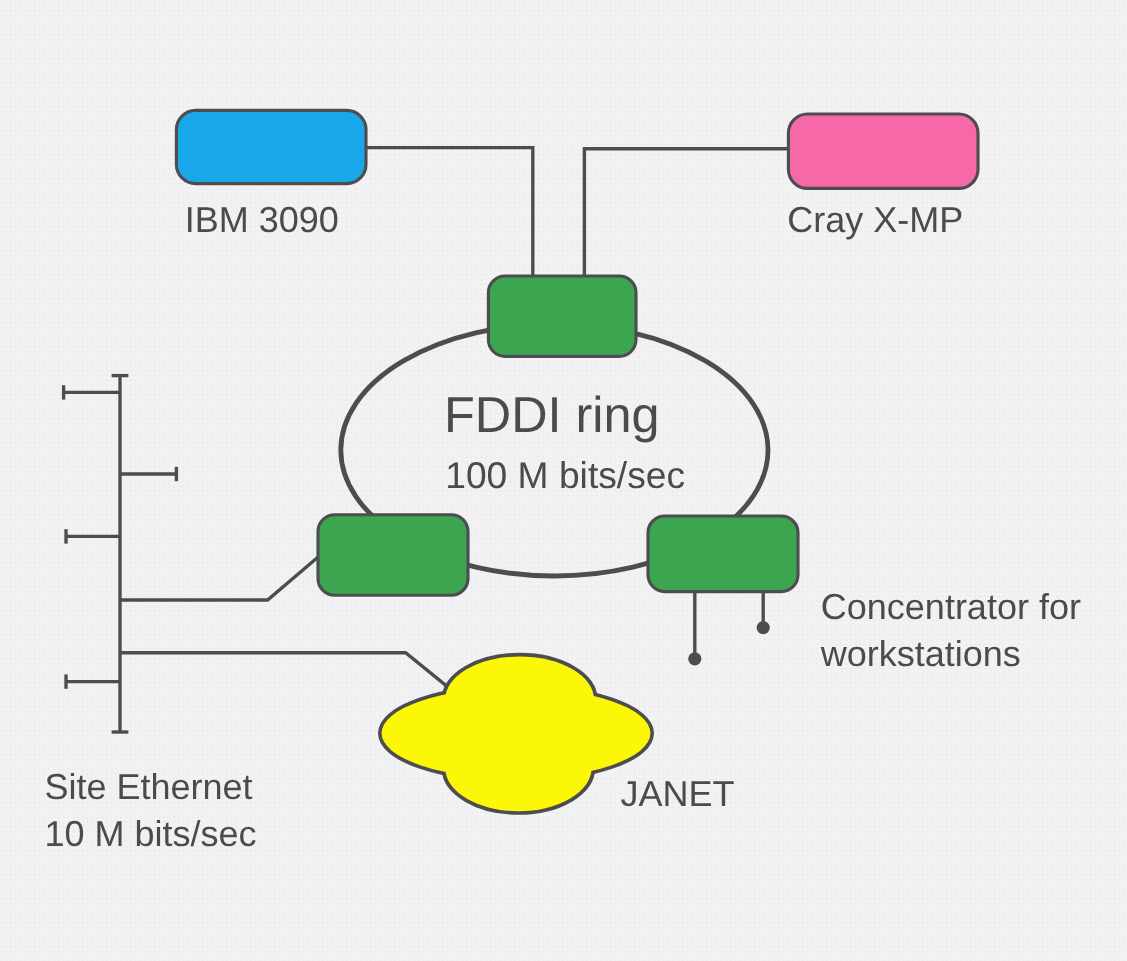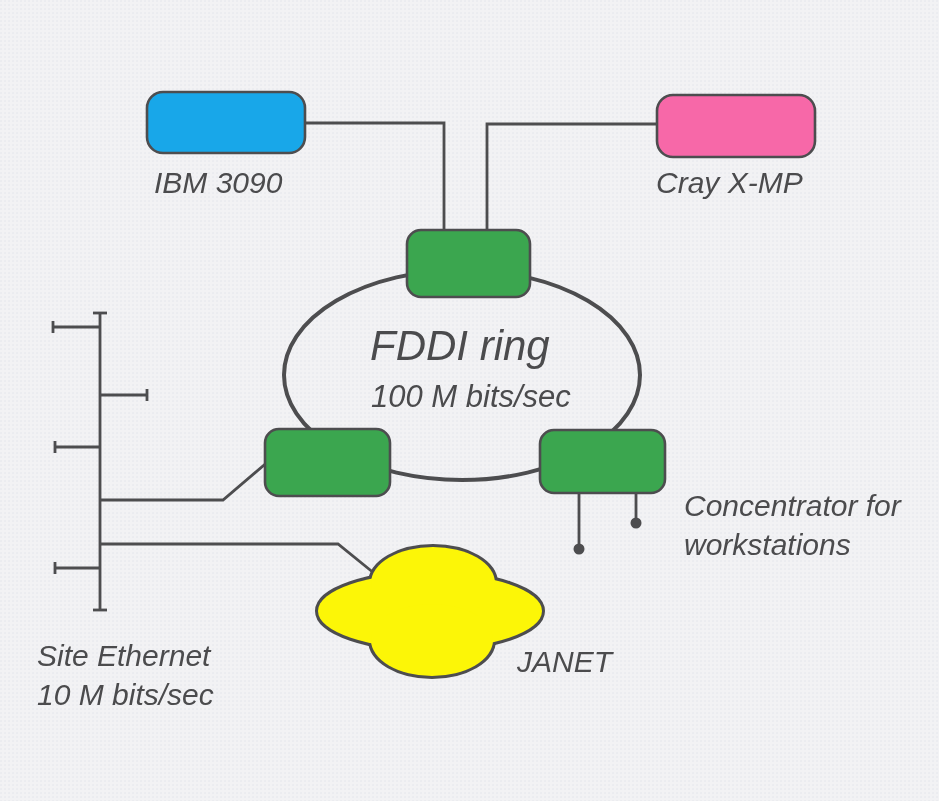--- a/index.html
+++ b/index.html
@@ -7,21 +7,20 @@
     padding: 0;
     width: 939px;
     height: 801px;
     overflow: hidden;
     background: #f2f2f4;
   }
   .stage {
     position: relative;
     width: 939px;
     height: 729px;
-    font-style: italic;
   }
   svg {
     display: block;
     width: 939px;
     height: 801px;
   }
   text {
     font-family: "Liberation Sans", "DejaVu Sans", sans-serif;
   }
 </style>

